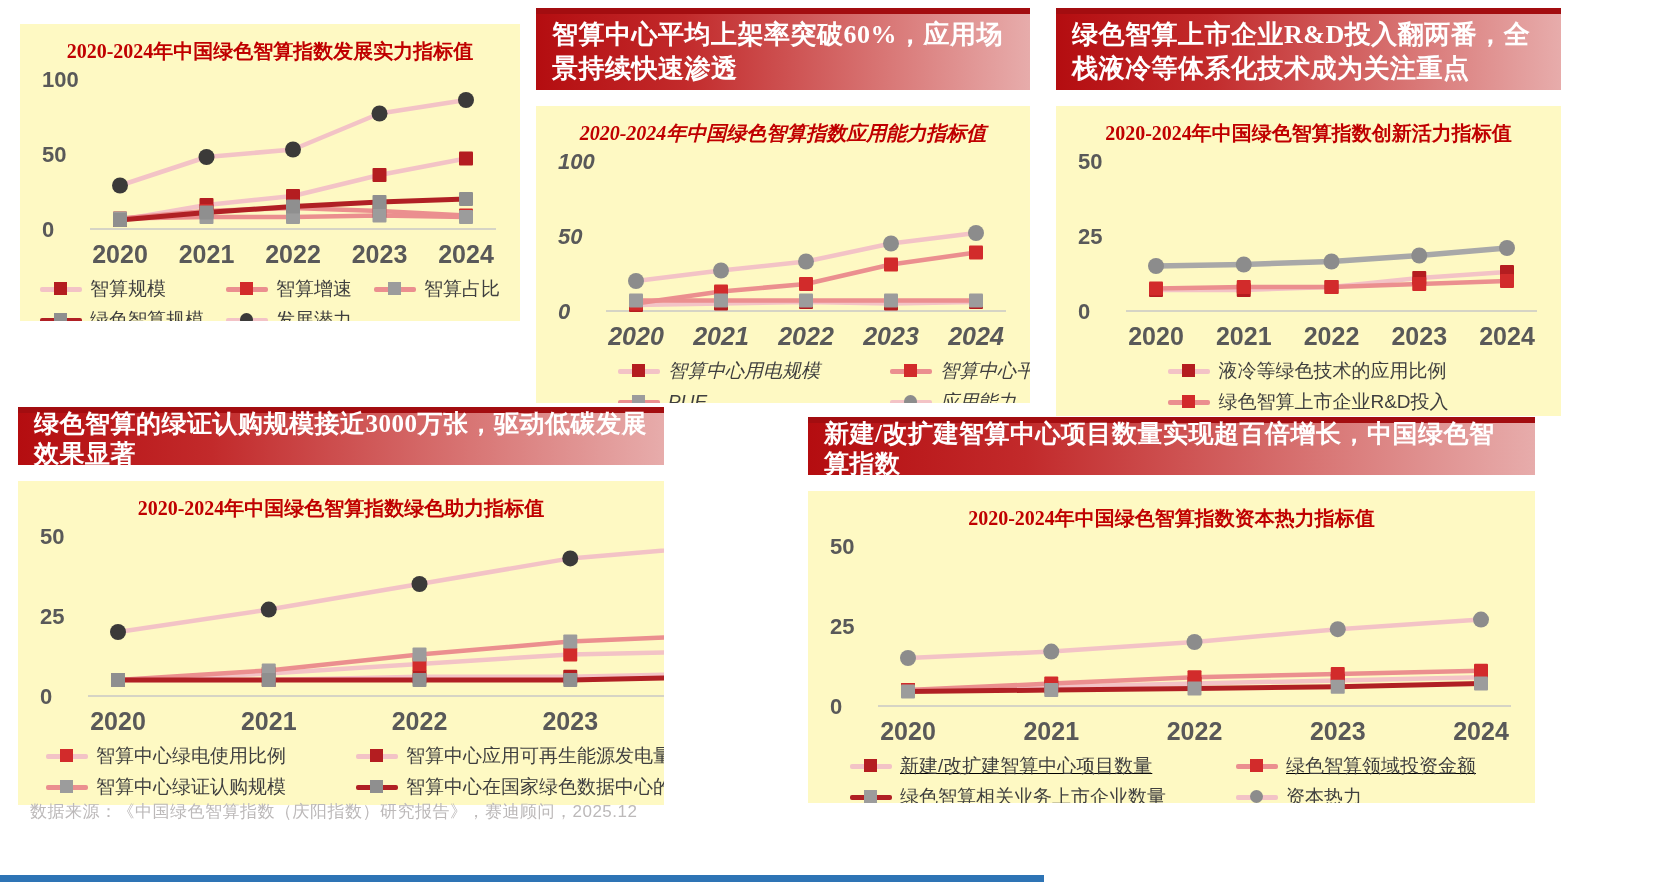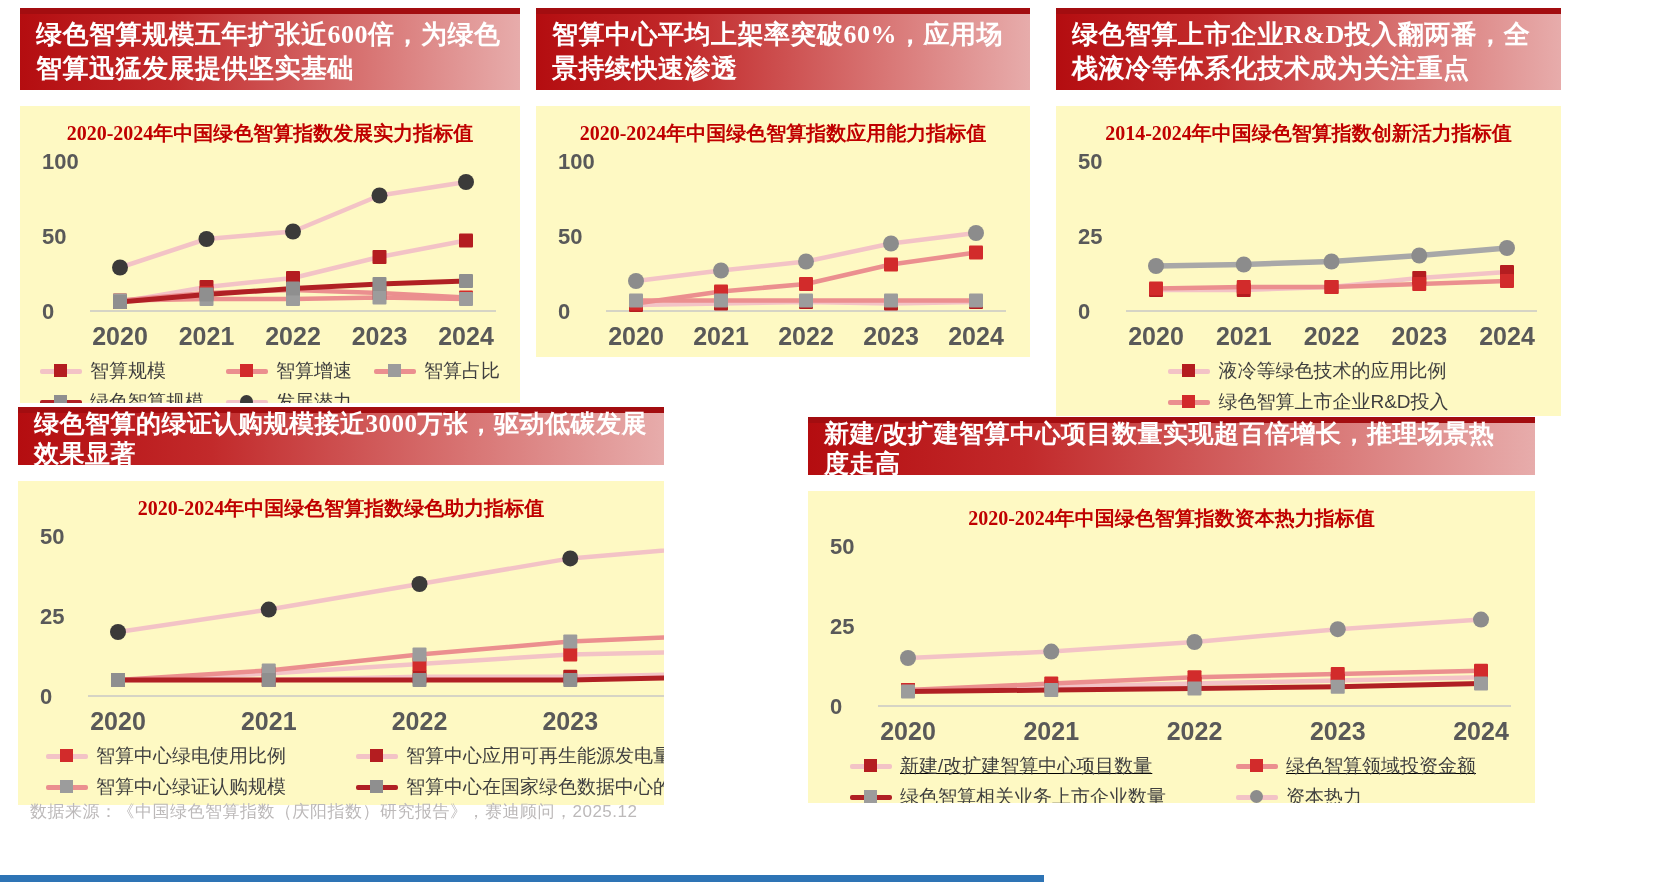--- a/index.html
+++ b/index.html
@@ -59,24 +59,20 @@
   .bottom-accent-bar{
     position:absolute;left:0;top:875px;width:1044px;height:7px;
     background:#2e74b5;
   }
 </style>
 </head>
 <body>
 
 <div id="board">
     <section class="panel" style="left: 20px; top: 8px; width: 500px;">
-      <div class="panel-header">
-        <div class="header-topbar"></div>
-        <div class="header-title h-2line">绿色智算规模五年扩张近600倍，为绿色智算迅猛发展提供坚实基础</div>
-      </div>
       <div class="panel-body" style="height: 297px;">
         <div class="chart-title">2020-2024年中国绿色智算指数发展实力指标值</div>
         <svg width="476" height="205" viewBox="0 0 476 205">
           <text x="10" y="170" font-size="22" font-weight="bold" fill="#595959">0</text>
           <text x="10" y="95" font-size="22" font-weight="bold" fill="#595959">50</text>
           <text x="10" y="20" font-size="22" font-weight="bold" fill="#595959">100</text>
           <line x1="58" y1="162" x2="464" y2="162" stroke="#c9c7c6" stroke-width="1.6"></line>
           <polyline points="88,153 174.5,138 261,129 347.5,108 434,91.5" fill="none" stroke="#f3c3c6" stroke-width="4.5" stroke-linejoin="round" stroke-linecap="round"></polyline>
           <polyline points="88,151.5 174.5,144 261,141 347.5,144 434,148.5" fill="none" stroke="#eb8f8f" stroke-width="4.5" stroke-linejoin="round" stroke-linecap="round"></polyline>
           <polyline points="88,151.5 174.5,150 261,150 347.5,148.5 434,150" fill="none" stroke="#eb8f8f" stroke-width="4.5" stroke-linejoin="round" stroke-linecap="round"></polyline>
@@ -150,21 +146,21 @@
             <span class="legend-label">发展潜力</span>
           </div>
         </div>
       </div>
     </section>
     <section class="panel" style="left: 536px; top: 8px; width: 494px;">
       <div class="panel-header">
         <div class="header-topbar"></div>
         <div class="header-title h-2line">智算中心平均上架率突破60%，应用场景持续快速渗透</div>
       </div>
-      <div class="panel-body" style="height: 251px;">
+      <div class="panel-body" style="height: 297px; font-style: italic;">
         <div class="chart-title">2020-2024年中国绿色智算指数应用能力指标值</div>
         <svg width="470" height="205" viewBox="0 0 470 205">
           <text x="10" y="170" font-size="22" font-weight="bold" fill="#595959">0</text>
           <text x="10" y="95" font-size="22" font-weight="bold" fill="#595959">50</text>
           <text x="10" y="20" font-size="22" font-weight="bold" fill="#595959">100</text>
           <line x1="58" y1="162" x2="458" y2="162" stroke="#c9c7c6" stroke-width="1.6"></line>
           <polyline points="88,156 173,154.5 258,153 343,154.5 428,153" fill="none" stroke="#f3c3c6" stroke-width="4.5" stroke-linejoin="round" stroke-linecap="round"></polyline>
           <polyline points="88,154.5 173,142.5 258,135 343,115.5 428,103.5" fill="none" stroke="#eb8f8f" stroke-width="4.5" stroke-linejoin="round" stroke-linecap="round"></polyline>
           <polyline points="88,151.5 173,151.5 258,151.5 343,151.5 428,151.5" fill="none" stroke="#eb8f8f" stroke-width="4.5" stroke-linejoin="round" stroke-linecap="round"></polyline>
           <polyline points="88,132 173,121.5 258,112.5 343,94.5 428,84" fill="none" stroke="#f3c3c6" stroke-width="4.5" stroke-linejoin="round" stroke-linecap="round"></polyline>
@@ -225,21 +221,21 @@
           </div>
         </div>
       </div>
     </section>
     <section class="panel" style="left: 1056px; top: 8px; width: 505px;">
       <div class="panel-header">
         <div class="header-topbar"></div>
         <div class="header-title h-2line">绿色智算上市企业R&amp;D投入翻两番，全栈液冷等体系化技术成为关注重点</div>
       </div>
       <div class="panel-body" style="height: 310px;">
-        <div class="chart-title">2014-2024年中国绿色智算指数创新活力指标值</div>
+        <div class="chart-title">2020-2024年中国绿色智算指数创新活力指标值</div>
         <svg width="481" height="205" viewBox="0 0 481 205">
           <text x="10" y="170" font-size="22" font-weight="bold" fill="#595959">0</text>
           <text x="10" y="95" font-size="22" font-weight="bold" fill="#595959">25</text>
           <text x="10" y="20" font-size="22" font-weight="bold" fill="#595959">50</text>
           <line x1="58" y1="162" x2="469" y2="162" stroke="#c9c7c6" stroke-width="1.6"></line>
           <polyline points="88,141 175.75,141 263.5,138 351.25,129 439,123" fill="none" stroke="#f3c3c6" stroke-width="4.5" stroke-linejoin="round" stroke-linecap="round"></polyline>
           <polyline points="88,139.5 175.75,138 263.5,138 351.25,135 439,132" fill="none" stroke="#eb8f8f" stroke-width="4.5" stroke-linejoin="round" stroke-linecap="round"></polyline>
           <polyline points="88,117 175.75,115.5 263.5,112.5 351.25,106.5 439,99" fill="none" stroke="#a8a8a8" stroke-width="5.5" stroke-linejoin="round" stroke-linecap="round"></polyline>
           <rect x="81" y="134" width="14" height="14" rx="1" fill="#b41d20"></rect>
           <rect x="168.75" y="134" width="14" height="14" rx="1" fill="#b41d20"></rect>
@@ -356,21 +352,21 @@
               <span class="lg-shape" style="background: rgb(143, 143, 143);"></span>
             </span>
             <span class="legend-label">智算中心在国家绿色数据中心的比例</span>
           </div>
         </div>
       </div>
     </section>
     <section class="panel" style="left: 808px; top: 417px; width: 727px;">
       <div class="panel-header">
         <div class="header-topbar"></div>
-        <div class="header-title h-1line">新建/改扩建智算中心项目数量实现超百倍增长，推理场景热度走高</div>
+        <div class="header-title h-1line">新建/改扩建智算中心项目数量实现超百倍增长，中国绿色智算指数</div>
       </div>
       <div class="panel-body" style="height: 312px;">
         <div class="chart-title">2020-2024年中国绿色智算指数资本热力指标值</div>
         <svg width="703" height="215" viewBox="0 0 703 215">
           <text x="10" y="180" font-size="22" font-weight="bold" fill="#595959">0</text>
           <text x="10" y="100" font-size="22" font-weight="bold" fill="#595959">25</text>
           <text x="10" y="20" font-size="22" font-weight="bold" fill="#595959">50</text>
           <line x1="58" y1="172" x2="691" y2="172" stroke="#c9c7c6" stroke-width="1.6"></line>
           <polyline points="88,156 231.25,152.8 374.5,149.6 517.75,146.4 661,143.2" fill="none" stroke="#f3c3c6" stroke-width="4.5" stroke-linejoin="round" stroke-linecap="round"></polyline>
           <polyline points="88,156 231.25,149.6 374.5,143.2 517.75,140 661,136.8" fill="none" stroke="#eb8f8f" stroke-width="4.5" stroke-linejoin="round" stroke-linecap="round"></polyline>

